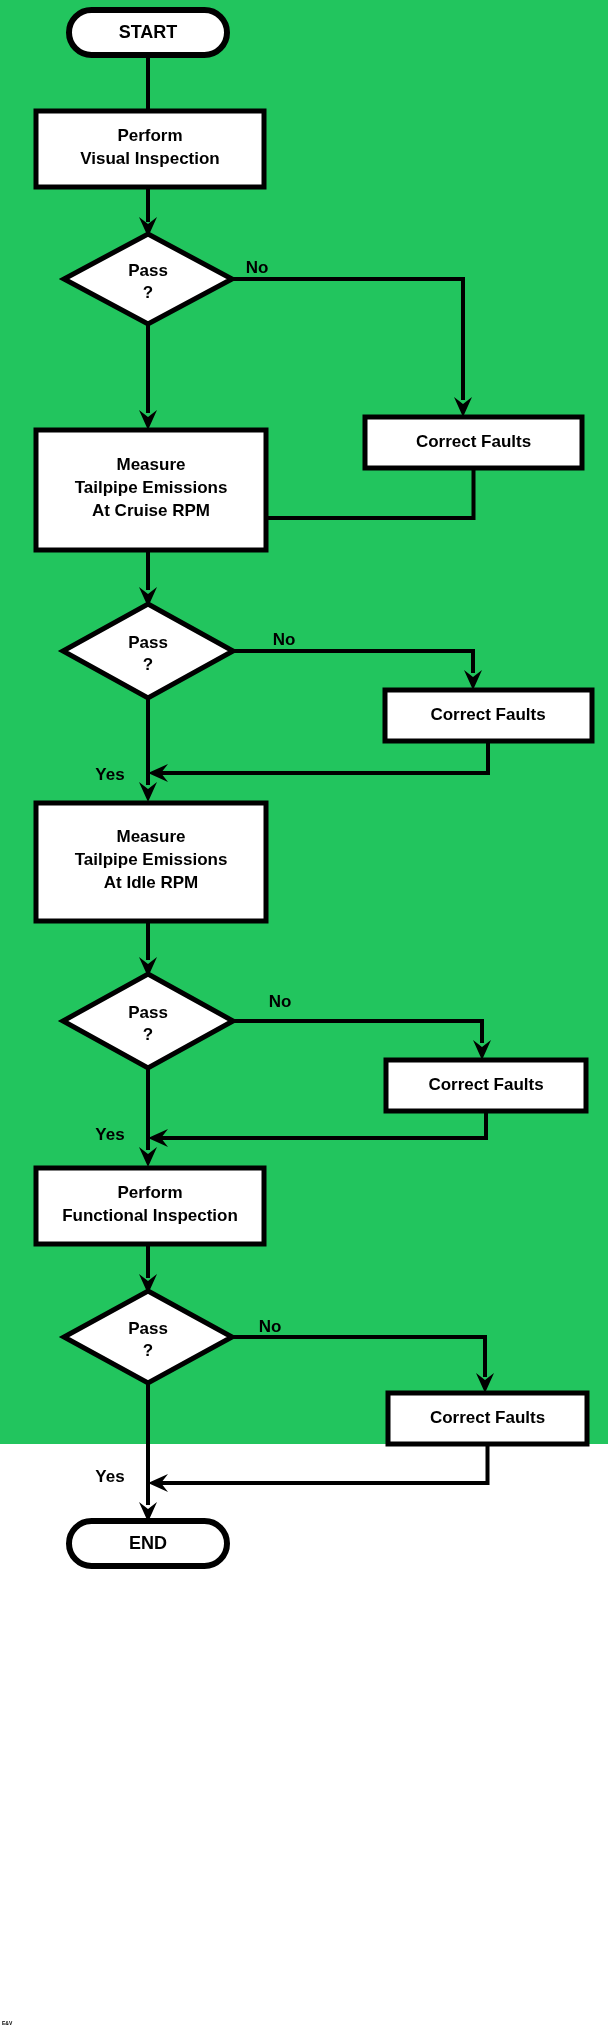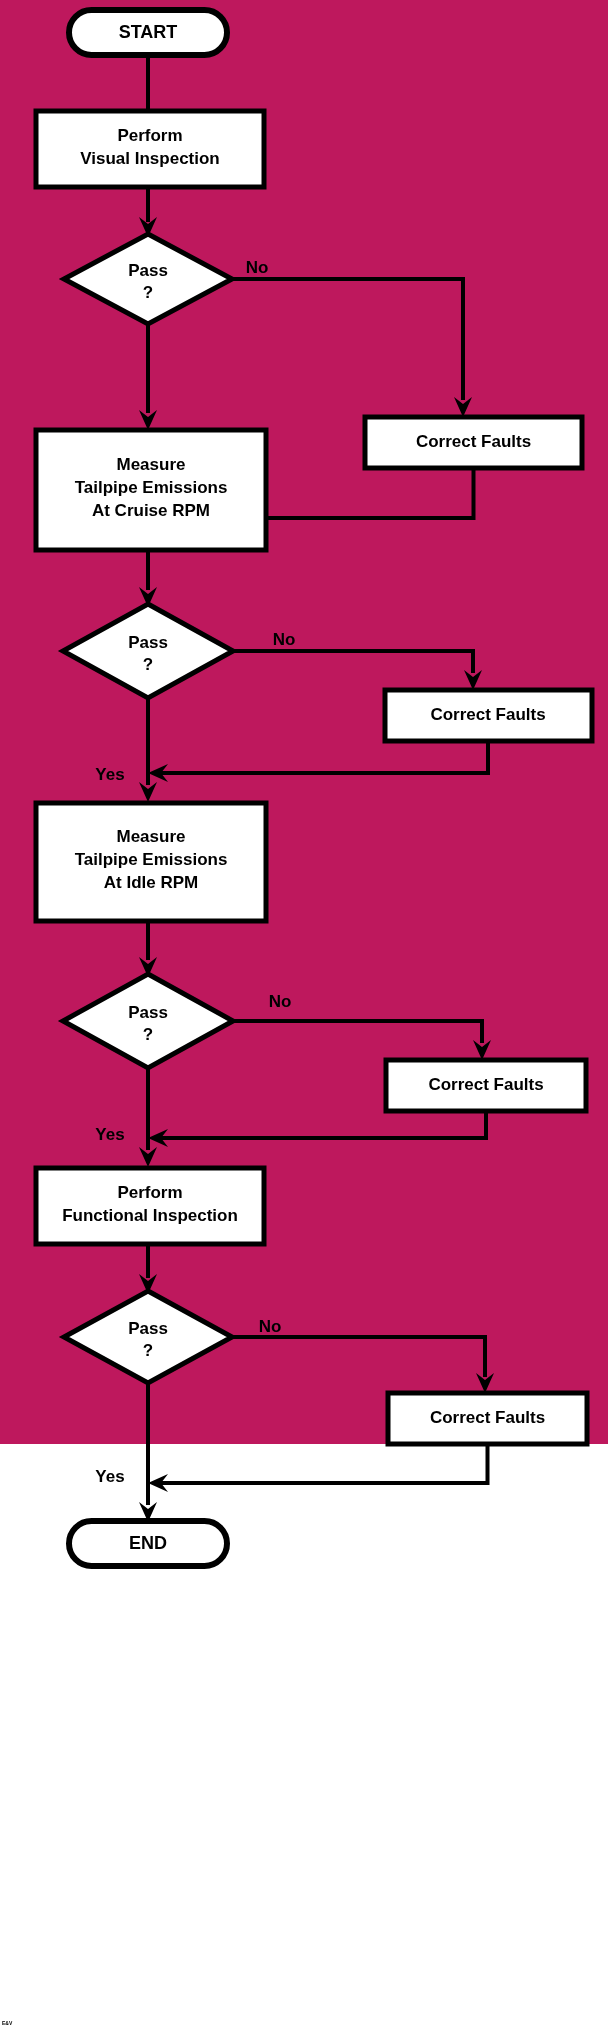--- a/index.html
+++ b/index.html
@@ -9,21 +9,21 @@
   }
   body {
     width: 608px;
     height: 2032px;
     font-family: "Liberation Sans", sans-serif;
   }
   #flowchart-root {
     position: relative;
     width: 608px;
     height: 1444px;
-    background: #be185d;
+    background: #22c55e;
   }
   svg.fc {
     display: block;
     width: 608px;
     height: 2032px;
   }
   .shape-stroke {
     fill: #ffffff;
     stroke: #000000;
   }

